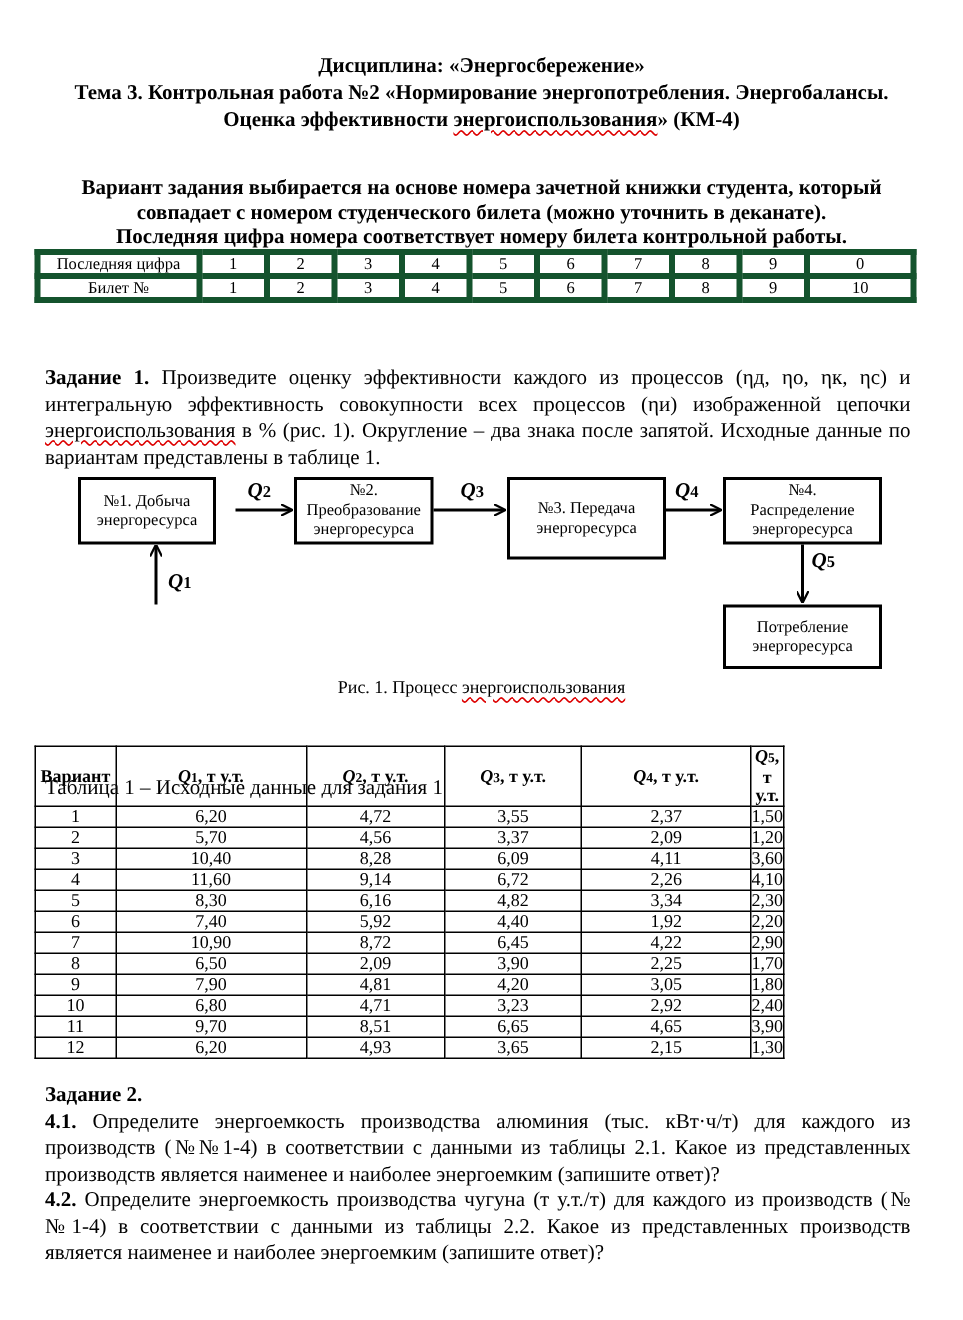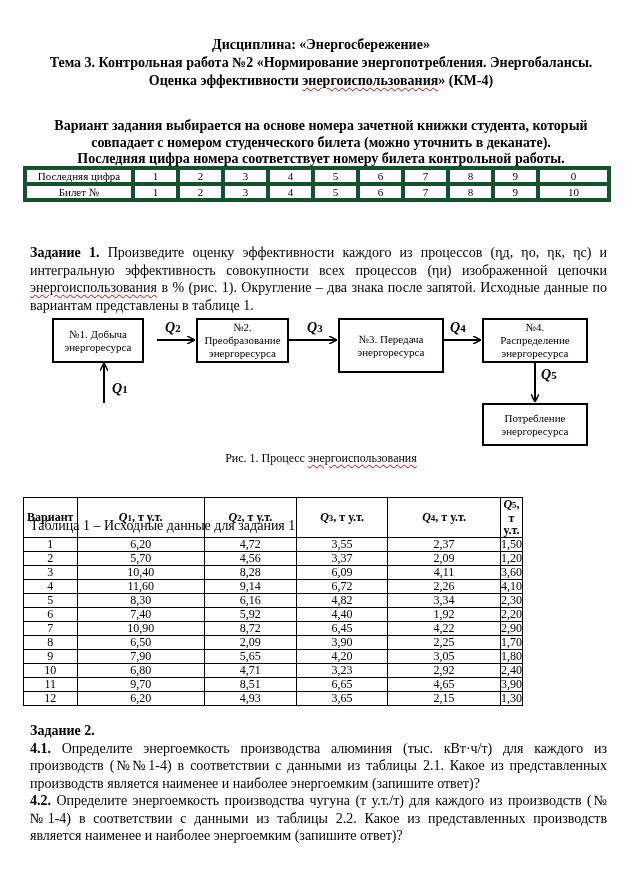--- a/index.html
+++ b/index.html
@@ -220,21 +220,21 @@
         <td>8</td>
         <td>6,50</td>
         <td>2,09</td>
         <td>3,90</td>
         <td>2,25</td>
         <td>1,70</td>
       </tr>
       <tr>
         <td>9</td>
         <td>7,90</td>
-        <td>5,65</td>
+        <td>4,81</td>
         <td>4,20</td>
         <td>3,05</td>
         <td>1,80</td>
       </tr>
       <tr>
         <td>10</td>
         <td>6,80</td>
         <td>4,71</td>
         <td>3,23</td>
         <td>2,92</td>

